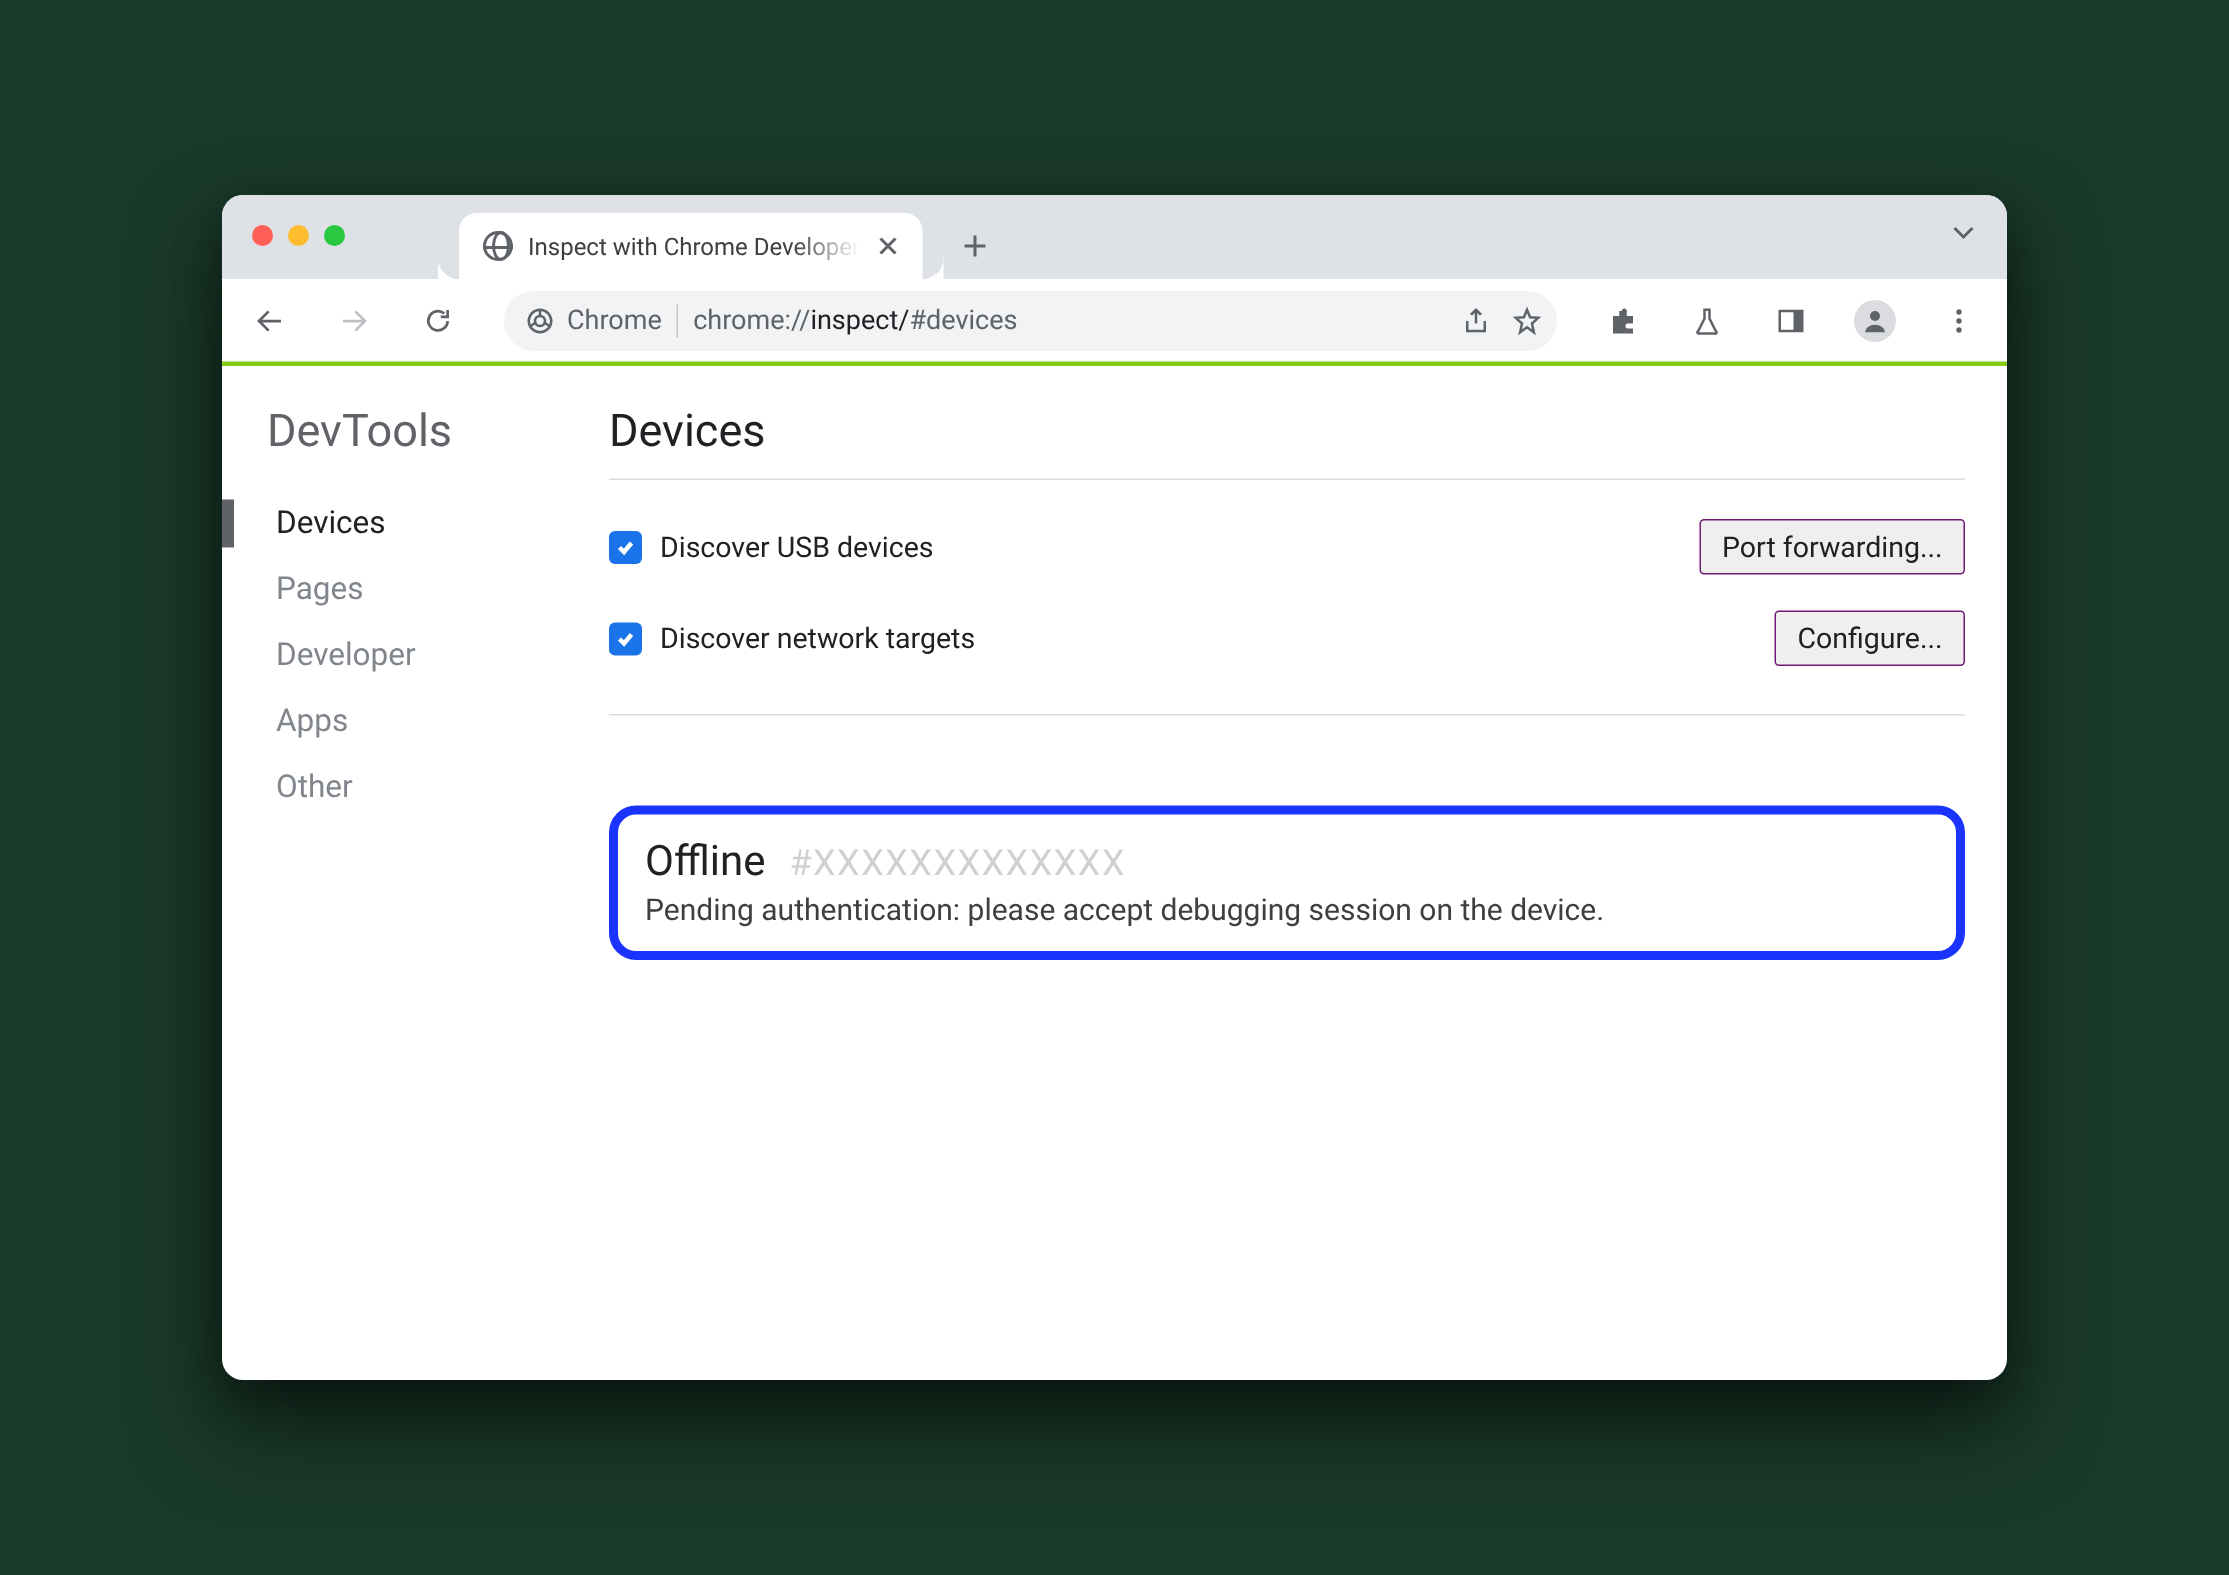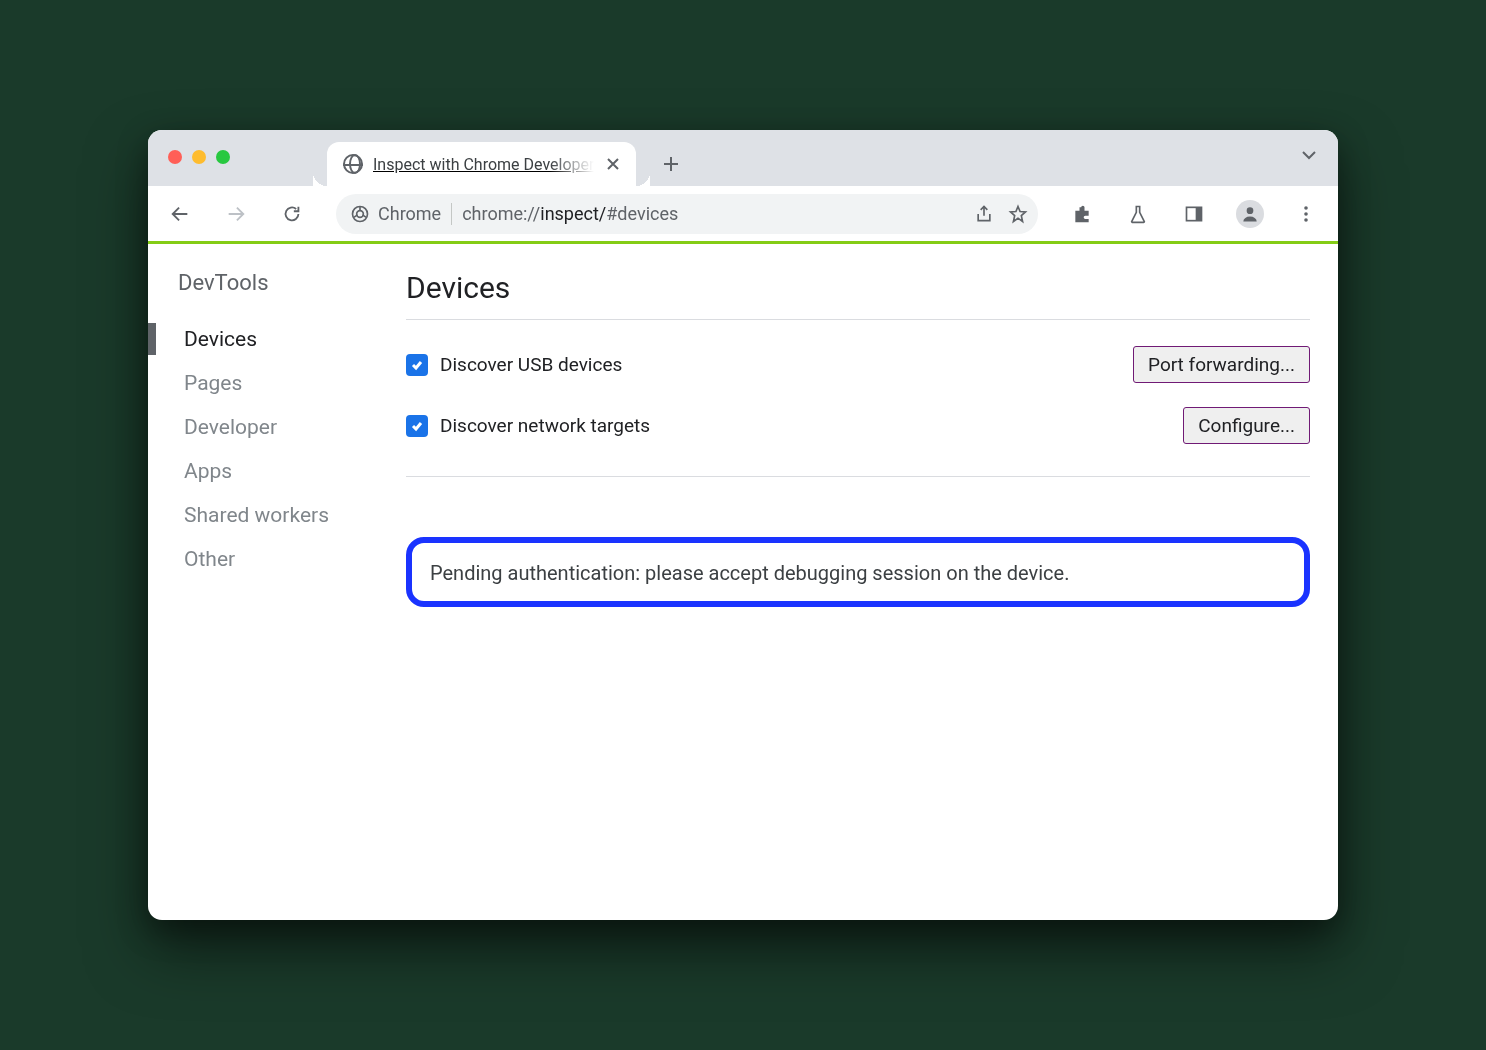--- a/index.html
+++ b/index.html
@@ -21,23 +21,22 @@
     overflow: hidden;
     display: flex;
     flex-direction: column;
   }
   
   .tabbar {
     height: 56px;
     background: #dee1e6;
     display: flex;
     align-items: flex-end;
-    padding: 0 29px;
+    padding: 0 8px;
     position: relative;
-    text-decoration: underline;
   }
   .traffic {
     display: flex;
     align-items: center;
     gap: 10px;
     position: absolute;
     left: 20px;
     top: 20px;
   }
   .dot { width: 14px; height: 14px; border-radius: 50%; }
@@ -99,21 +98,21 @@
   }
   .omnibox .chrome-chip { display:flex; align-items:center; gap:8px; color:#5f6368;}
   .omnibox .sep { width:1px; height:22px; background:#c4c7c5;}
   .omnibox .url { color:#5f6368; }
   .omnibox .url .dark { color:#202124; }
   .omnibox .right { margin-left:auto; display:flex; align-items:center; gap:14px;}
   .avatar { width:28px; height:28px; background:#dadce0; border-radius:50%; display:flex; align-items:center; justify-content:center;}
   
   .content { flex:1; display:flex; padding: 26px 18px; gap: 10px; overflow:hidden;}
   .sidebar { width: 230px; padding-left: 6px;}
-  .sidebar h1 { font-size: 22px; font-weight: 400; color:#5f6368; margin-bottom: 22px; margin-left:6px;}
+  .sidebar h1 { font-size: 30px; font-weight: 400; color:#5f6368; margin-bottom: 22px; margin-left:6px;}
   .sidebar nav { display:flex; flex-direction:column; }
   .navlink { font-size: 21px; color:#80868b; padding: 10px 0 10px 12px; cursor:pointer; position:relative;}
   .navlink.active { color:#202124; }
   .navlink.active::before { content:""; position:absolute; left:-24px; top:6px; bottom:6px; width:8px; background:#5f6368;}
   .main { flex:1; padding-right: 10px;}
   .main h2 { font-size: 30px; font-weight:400; color:#202124; margin-bottom: 14px;}
   .section { border-top:1px solid #dadce0; border-bottom:1px solid #dadce0; padding: 14px 0 20px 0;}
   .row { display:flex; align-items:center; padding: 12px 0;}
   .row label { display:flex; align-items:center; gap:12px; font-size:19px; color:#202124;text-align:right;}
   .chk { width:22px; height:22px; background:#1a73e8; border-radius:4px; display:inline-flex; align-items:center; justify-content:center; flex-shrink:0; cursor:pointer;}
@@ -239,21 +238,20 @@
   </div>
 
   <div class="content">
     <aside class="sidebar">
       <h1>DevTools</h1>
       <nav>
         <div class="navlink active">Devices</div>
         <div class="navlink">Pages</div>
         <div class="navlink">Developer</div>
         <div class="navlink">Apps</div>
-        <div class="navlink">Shared workers</div>
         <div class="navlink">Other</div>
       </nav>
     </aside>
 
     <main class="main">
       <h2>Devices</h2>
       <div class="section">
         <div class="row">
           <label>
             <span class="chk">
@@ -272,18 +270,22 @@
                   <path d="M3 7 L6 10 L11 4"></path>
                 </svg>
               </span>
             <span>Discover network targets</span>
           </label>
           <button class="btn">Configure...</button>
         </div>
       </div>
 
       <div class="device-box">
+        <div>
+          <span class="device-status">Offline</span>
+          <span class="device-id">#XXXXXXXXXXXXX</span>
+        </div>
         <div class="device-msg">Pending authentication: please accept debugging session on the device.</div>
       </div>
     </main>
   </div>
 
 </div>
 
 </body></html>

